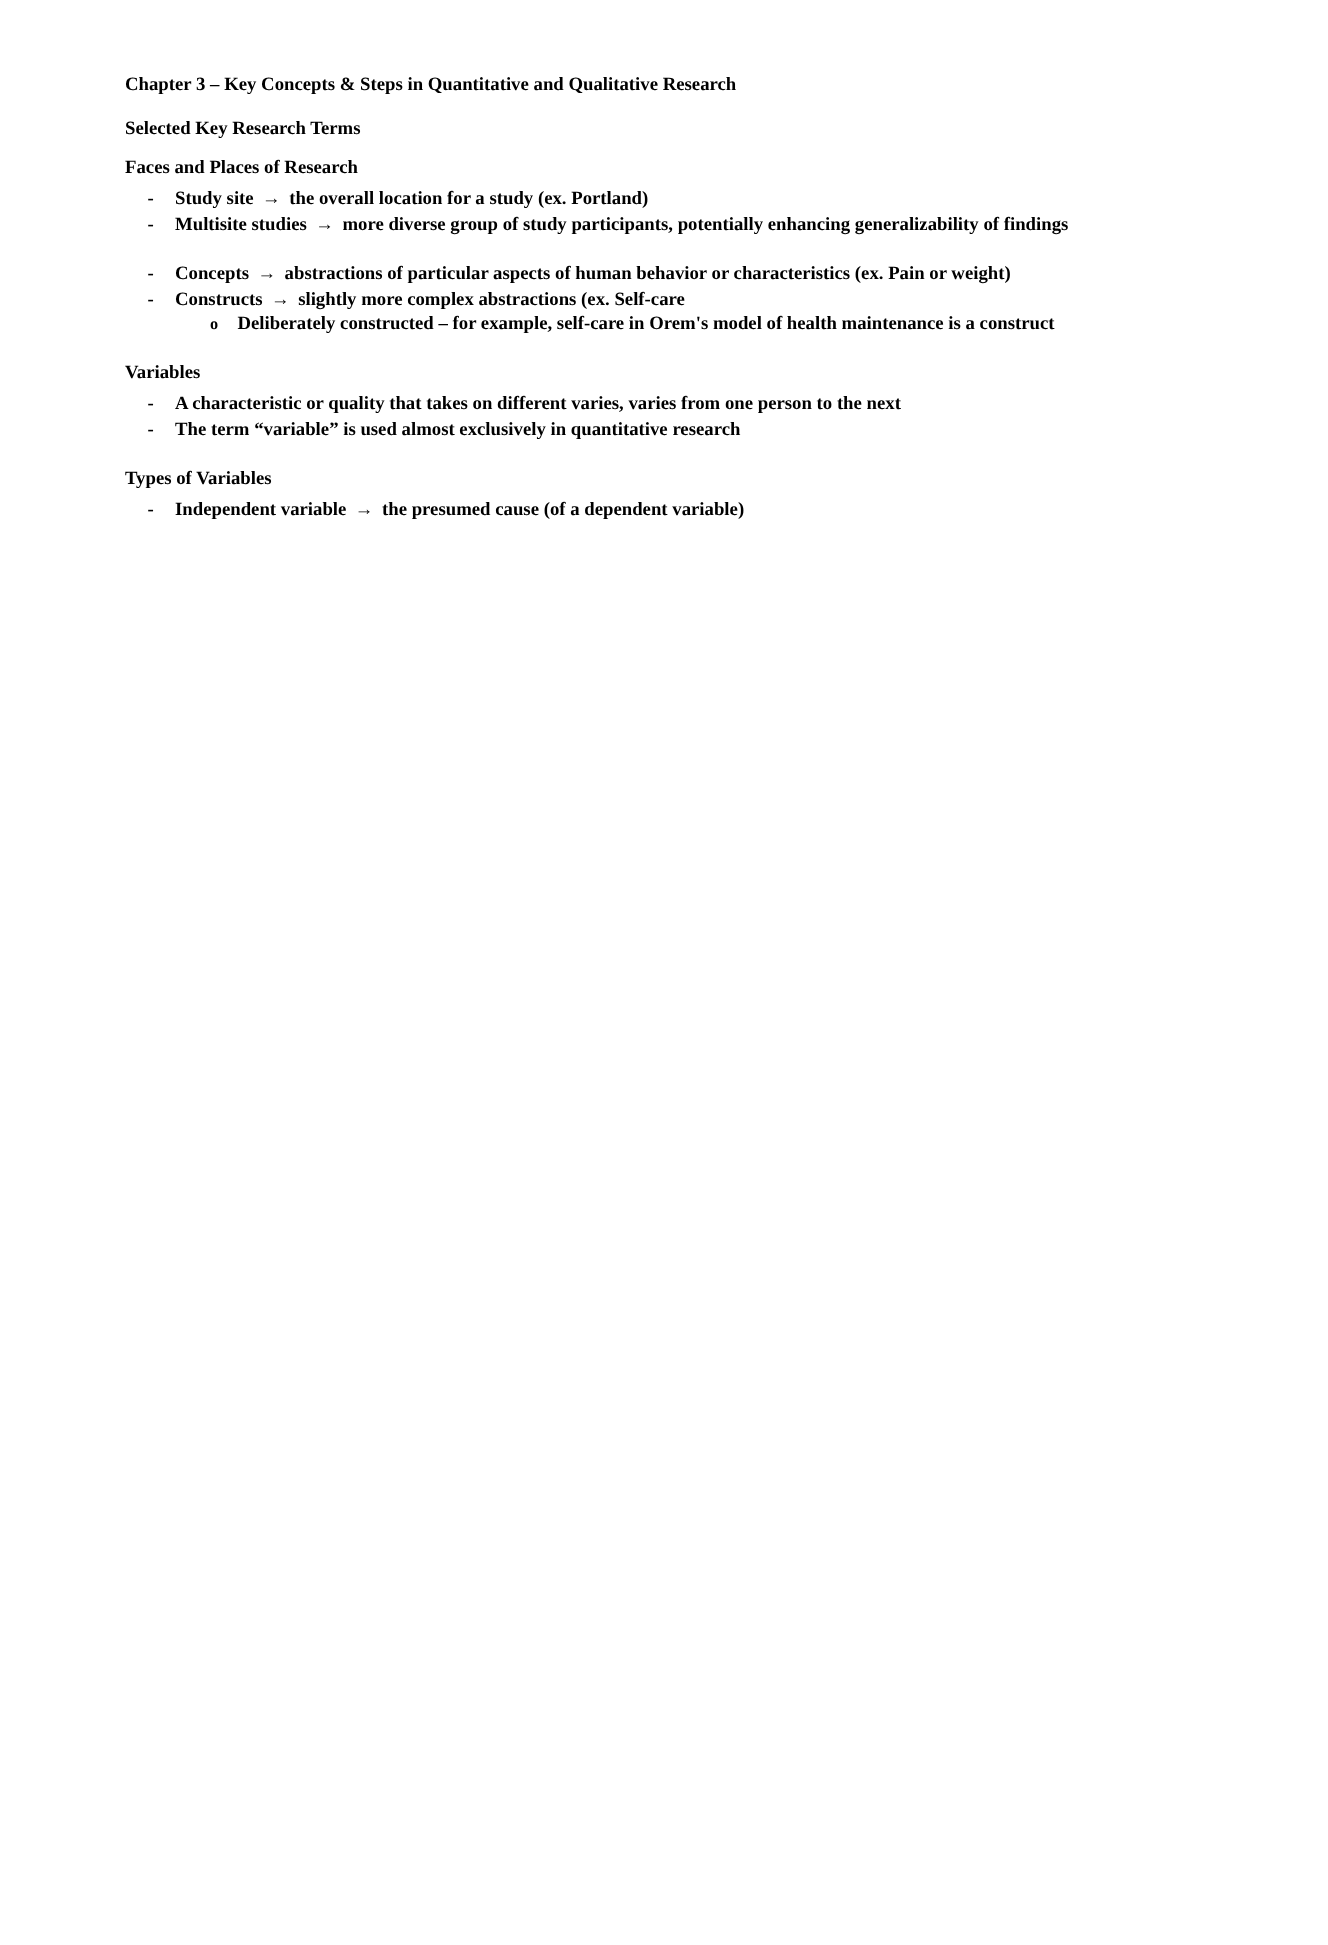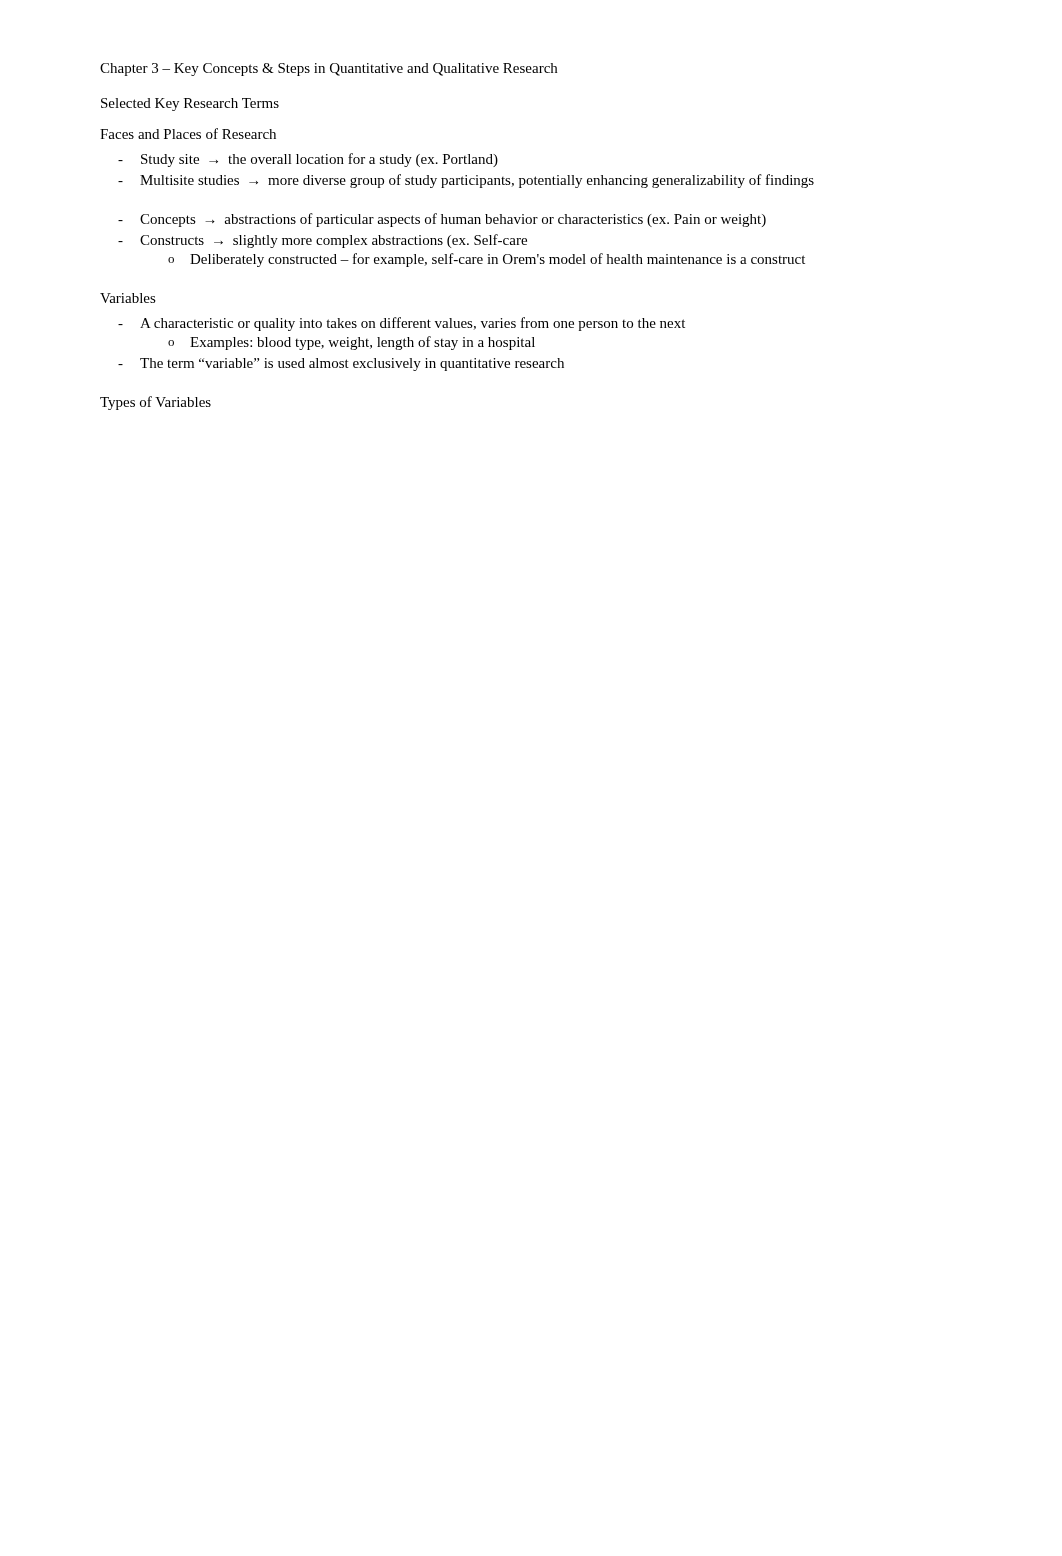--- a/index.html
+++ b/index.html
@@ -1,18 +1,19 @@
 <!DOCTYPE html>
 <html><head>
   <meta charset="utf-8">
   <style>
     * {
       margin: 0;
       padding: 0;
       box-sizing: border-box;
+      font-weight: bold;
     }
 
     body {
       background: #ffffff;
       font-family: "Times New Roman", Times, serif;
       font-size: 15px;
       color: #000000;
       width: 1062px;
       min-height: 1556px;
       padding: 60px 100px 60px 100px;
@@ -116,28 +117,30 @@
         <li>Deliberately constructed – for example, self-care in Orem's model of health maintenance is a construct</li>
       </ul>
     </li>
   </ul>
 </div>
 
 <div class="section-block">
   <p class="section-heading">Variables</p>
   <ul class="dash-list">
     <li>
-      <span>A characteristic or quality into takes on different values, varies from one person to the next</span>
-      <ul class="circle-list">
-        <li>Examples: blood type, weight, length of stay in a hospital</li>
-      </ul>
+      <span>A characteristic or quality that takes on different varies, varies from one person to the next</span>
     </li>
     <li>
       <span>The term “variable” is used almost exclusively in quantitative research</span>
     </li>
   </ul>
 </div>
 
 <div class="section-block">
   <p class="section-heading">Types of Variables</p>
   <ul class="dash-list">
+    <li>
+      <span>Independent variable</span>
+      <span class="arrow">→</span>
+      <span>the presumed cause (of a dependent variable)</span>
+    </li>
   </ul>
 </div>
 
 </body></html>

